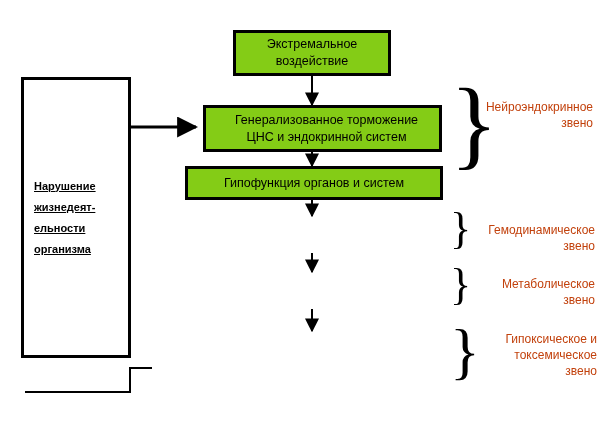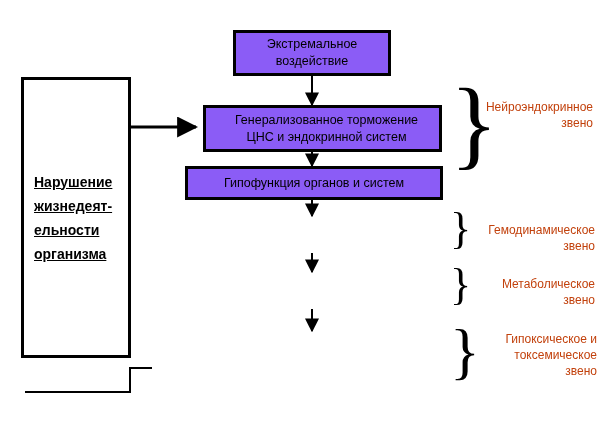--- a/index.html
+++ b/index.html
@@ -17,21 +17,21 @@
   #canvas {
     position: absolute;
     left: 0;
     top: 0;
     width: 600px;
     height: 444px;
   }
   .box {
     position: absolute;
     border: 2px solid #000000;
-    background: #8b5cf6;
+    background: #84cc16;
     box-sizing: border-box;
     display: flex;
     align-items: center;
     justify-content: center;
     text-align: center;
     font-size: 12.5px;
     color: #000000;
     line-height: 1.35;
     padding: 2px 14px;
   }
@@ -43,21 +43,21 @@
     border: 3px solid #000000;
     background: #ffffff;
     box-sizing: border-box;
     display: flex;
     flex-direction: column;
     align-items: flex-start;
     justify-content: center;
     padding: 8px 10px;
   }
   .left-panel .pline {
-    font-size: 14px;
+    font-size: 11px;
     font-weight: bold;
     text-decoration: underline;
     color: #000000;
     line-height: 1.0;
     margin: 5px 0;
     white-space: nowrap;
   }
   .legend {
     position: absolute;
     font-size: 12px;

